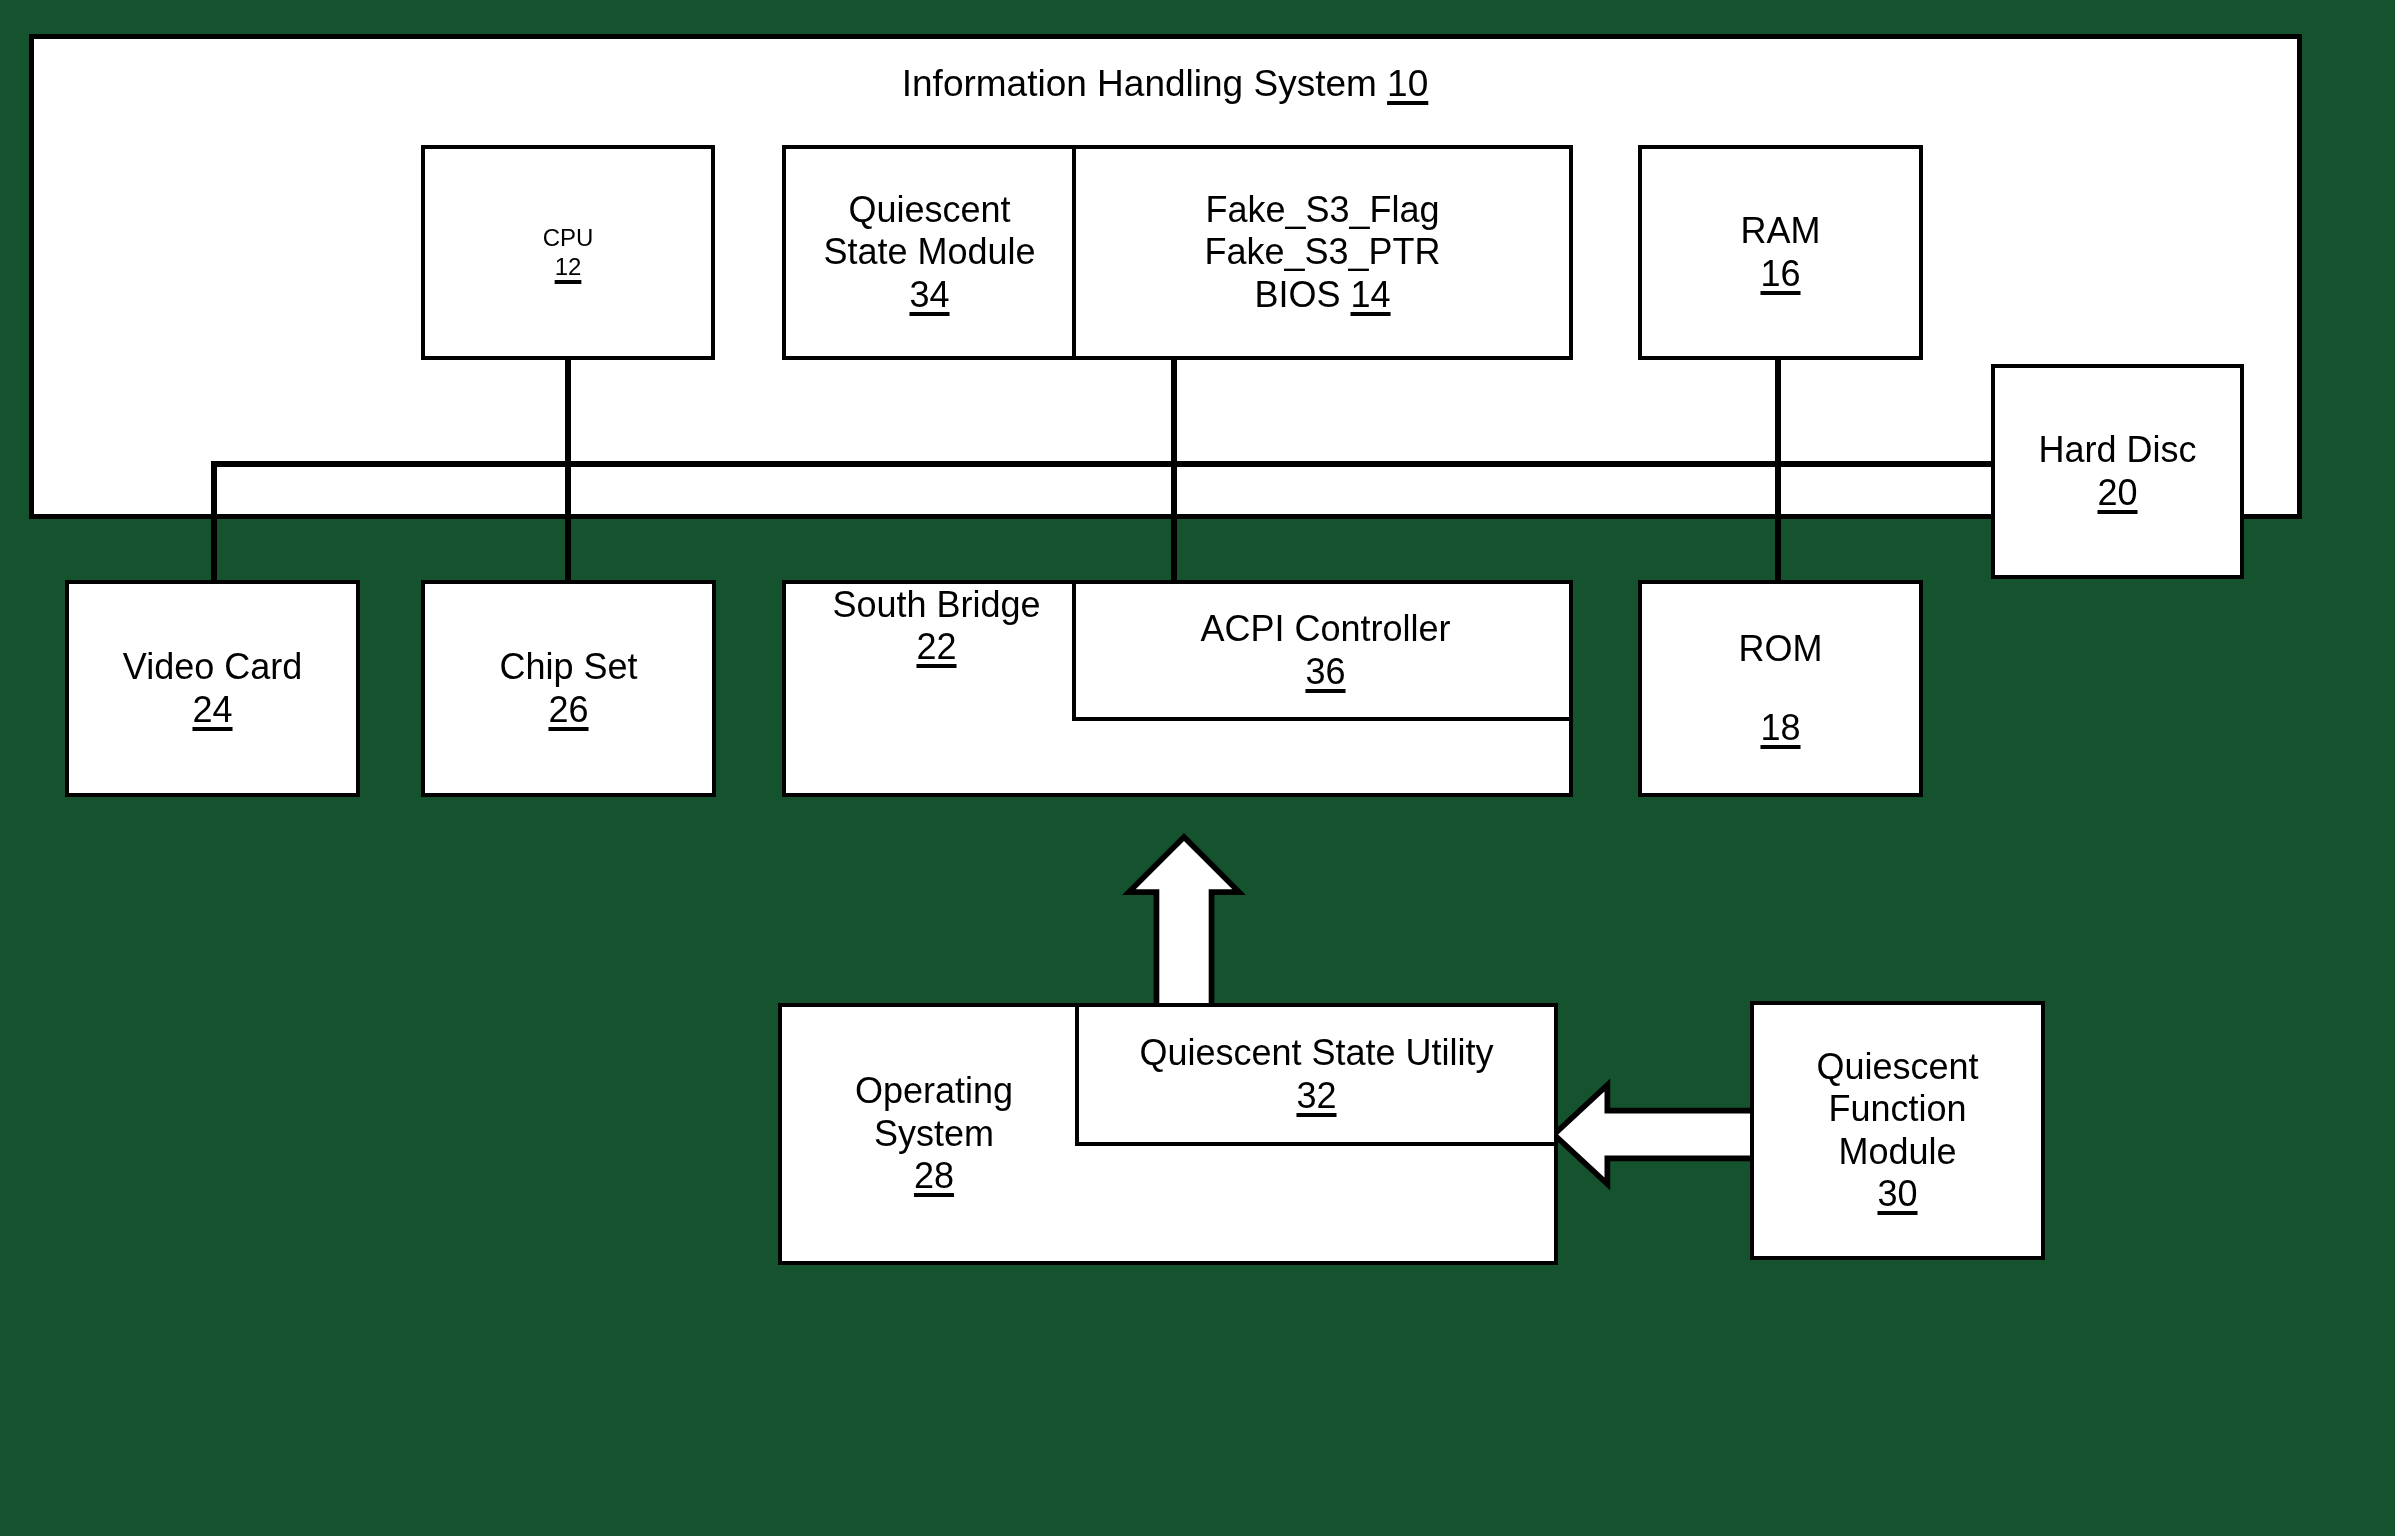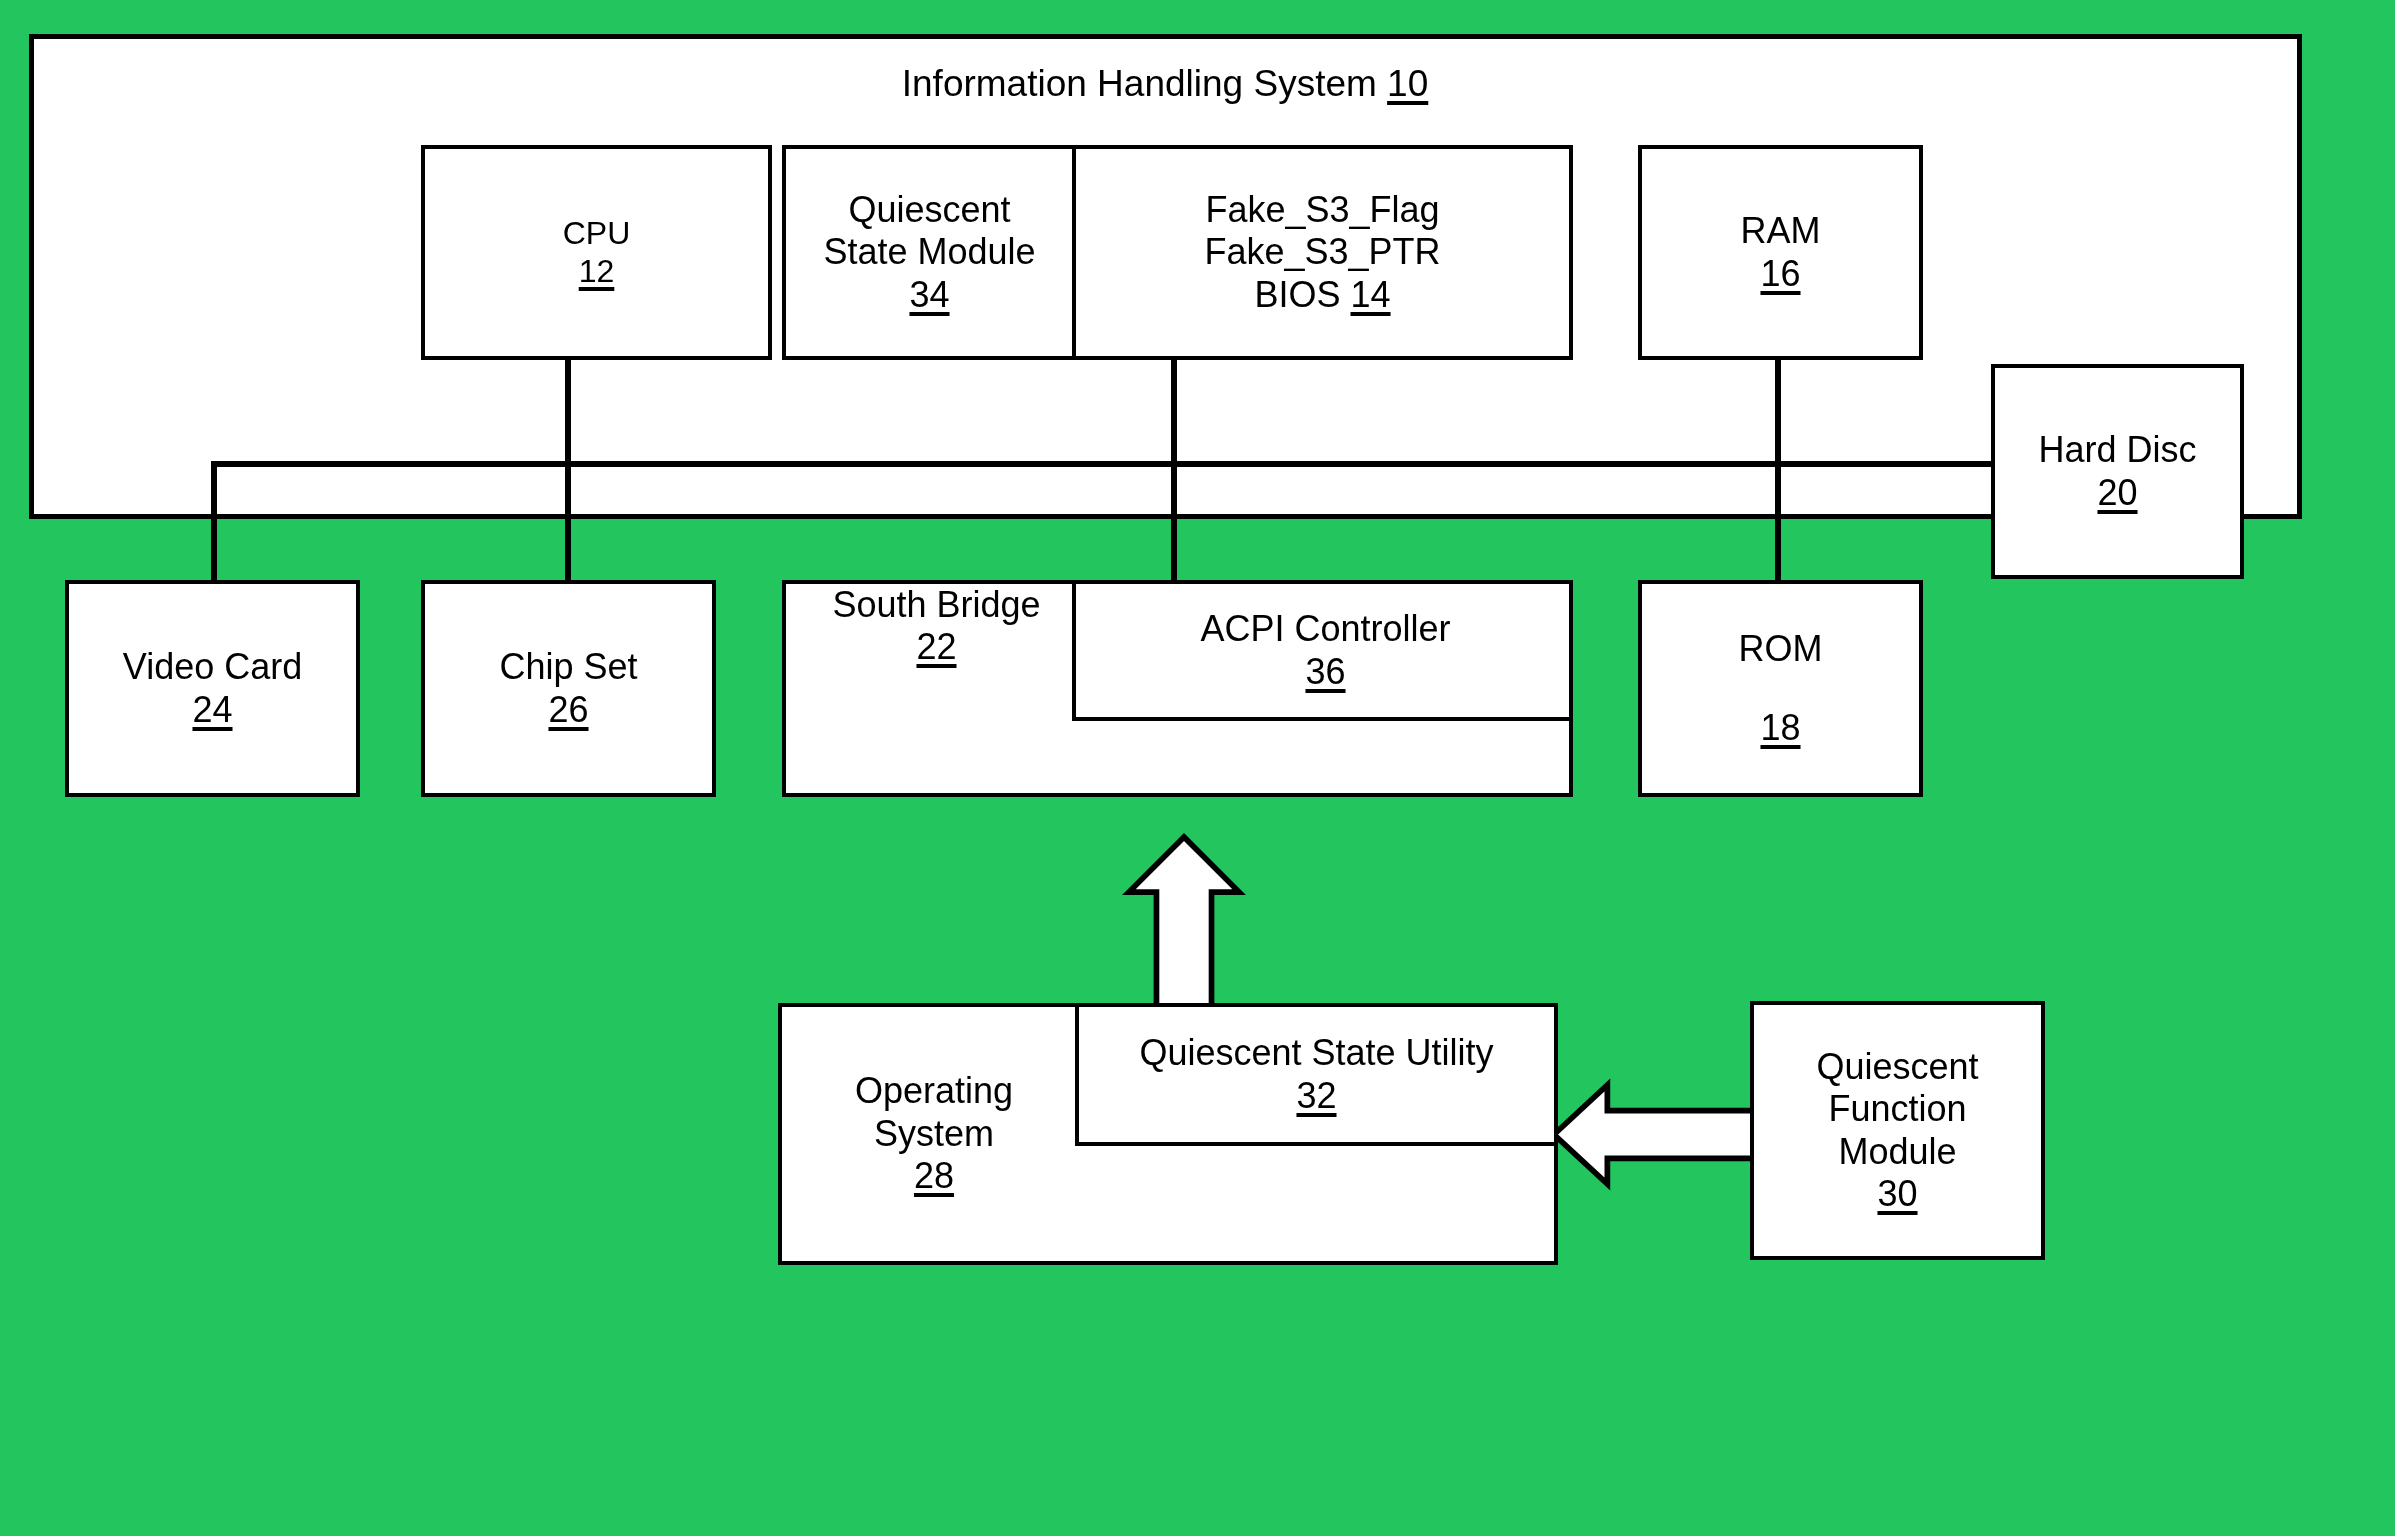--- a/index.html
+++ b/index.html
@@ -9,21 +9,21 @@
     background: #ffffff;
   }
   body {
     font-family: "Liberation Sans", sans-serif;
     color: #000000;
   }
   #figure {
     position: relative;
     width: 2396px;
     height: 1536px;
-    background: #22c55e;
+    background: #14532d;
     overflow: hidden;
   }
   
   .blk {
     position: absolute;
     box-sizing: border-box;
     border: 4.8px solid #000;
     background: #ffffff;
     display: flex;
     flex-direction: column;
@@ -118,21 +118,21 @@
   <div class="line hline" style="left:211px; top:461px; width:1782px;"></div>
 
   <div class="line vline" style="left:211px; top:461px; height:119px;"></div>
 
   <div class="line vline" style="left:565px; top:357px; height:224px;"></div>
 
   <div class="line vline" style="left:1171px; top:357px; height:224px;"></div>
 
   <div class="line vline" style="left:1775px; top:357px; height:224px;"></div>
 
-  <div class="blk" id="cpu-box" style="left:421px; top:145px; width:351px; height:215px; font-size:32px;text-align:right;">
+  <div class="blk" id="cpu-box" style="left:421px; top:145px; width:294px; height:215px; font-size:24px;text-align:right;">
     <span class="ln">CPU</span>
     <span class="ln num">12</span>
   </div>
 
   <div class="blk" id="qsm-box" style="left:782px; top:145px; width:295px; height:215px; font-size:36px;">
     <span class="ln">Quiescent</span>
     <span class="ln">State Module</span>
     <span class="ln num">34</span>
   </div>
 

